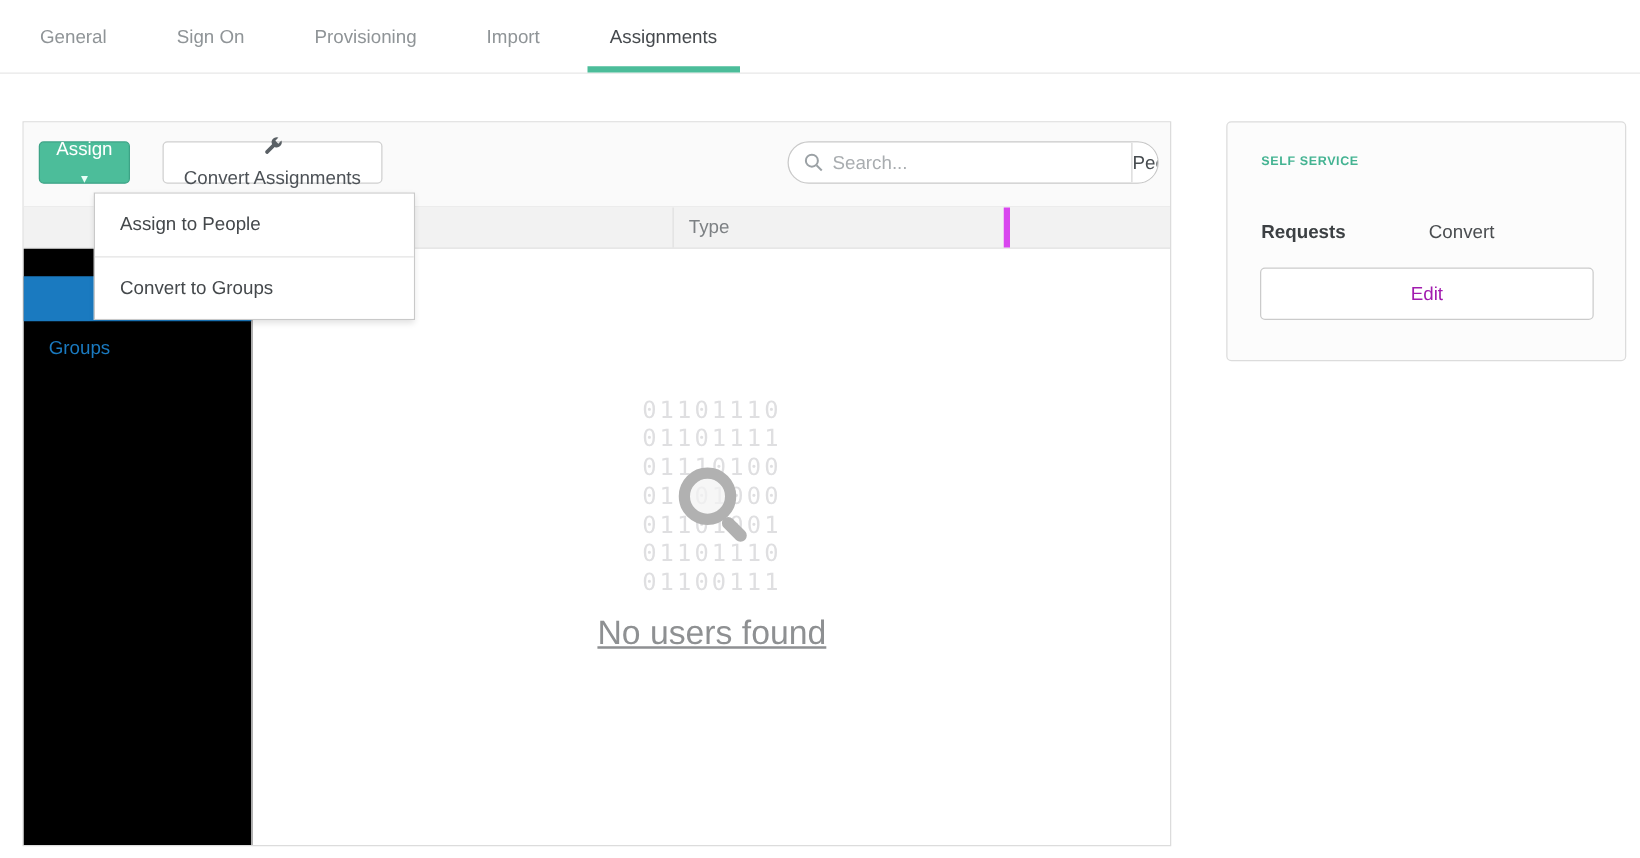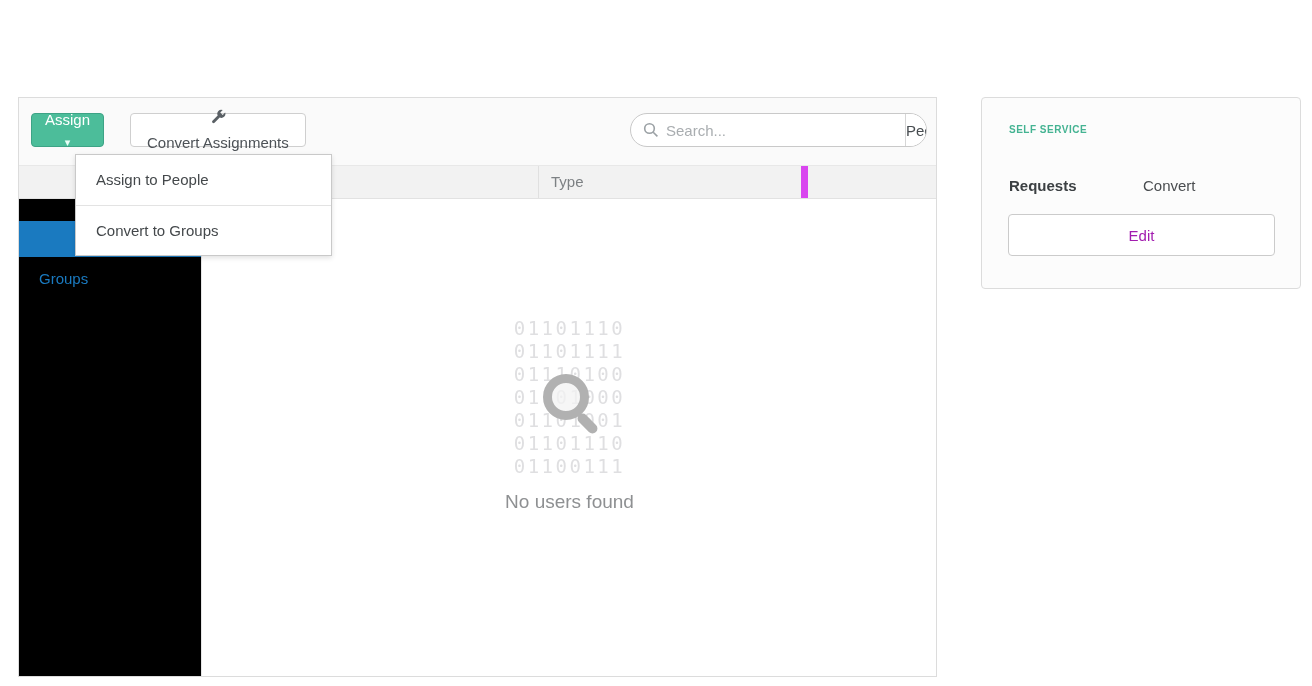--- a/index.html
+++ b/index.html
@@ -40,21 +40,21 @@
   .search-seg input::placeholder { color:#a9adb0; }
   .scope-seg { width:84px; display:flex; align-items:center; justify-content:center;
                gap:7px; border-left:1px solid #d6d6d6; font-size:15px; color:#474c50;
                background:#fff; cursor:pointer; }
   .scope-seg .caret { font-size:10px; color:#8a8f93; }
 
   .table-header { position:absolute; left:0; top:68px; width:100%; height:33px;
                   background:#f2f2f2; border-bottom:1px solid #e2e2e2; display:flex; }
   .th { font-size:15px; color:#7d8184; line-height:32px; padding-left:12px; }
   .th.c1 { width:519px; }
-  .th.c2 { width:270px; border-left:1px solid #e0e0e0; border-right:7px solid #d946ef; }
+  .th.c2 { width:270px; border-left:1px solid #e0e0e0; border-right:5px solid #d946ef; }
   .th.c3 { flex:1; }
 
   .side-nav { position:absolute; left:0; top:101px; bottom:0; width:183px;
               background:#000000; border-right:1px solid #e6e6e6; }
   .side-item { height:36px; line-height:36px; padding-left:20px; font-size:15px;
                color:#1a7ac0; cursor:pointer; }
   .side-item.selected { margin-top:22px; background:#1a7ac0; color:#fff; }
   .side-item.groups { height:44px; line-height:44px; }
 
   .empty-state { position:absolute; left:184px; right:0; top:101px; bottom:0;
@@ -64,21 +64,21 @@
                 line-height:23px; letter-spacing:2.5px; color:#dfdfe1;
                 user-select:none; }
   .magnifier { position:absolute; left:50%; top:175px; margin-left:-27px;
                width:46px; height:46px; }
   .mag-ring { position:absolute; left:0; top:0; width:46px; height:46px;
               border:9px solid #b1b1b1; border-radius:50%;
               background:rgba(243,243,243,0.75); }
   .mag-handle { position:absolute; left:36px; top:36px; width:24px; height:10px;
                 background:#b1b1b1; border-radius:5px; transform:rotate(45deg);
                 transform-origin:0 50%; }
-  .empty-msg { margin-top:13px; font-size:19px; color:#8e9092; }
+  .empty-msg { margin-top:13px; font-size:27px; color:#8e9092;text-decoration:underline; }
 
   .assign-menu { position:absolute; left:12px; top:56px; width:257px; z-index:30;
                  background:#fff; border:1px solid #c9c9c9;
                  box-shadow:0 2px 5px rgba(0,0,0,0.12);margin-left:44px; }
   .menu-item { height:50px; line-height:50px; padding-left:20px; font-size:15px;
                color:#44484b; cursor:pointer; background:#fff; }
   .menu-item + .menu-item { border-top:1px solid #e3e3e3; }
 
   
   .side-panel { position:absolute; left:981px; top:97px; width:320px; height:192px;
@@ -93,20 +93,27 @@
               font-size:15px; color:#a21caf; display:flex; align-items:center;
               justify-content:center; cursor:pointer; }
 
   svg { display:block; }
 </style>
 </head>
 <body>
 
 <div class="page">
 
+  <div class="tabbar">
+    <div class="tab">General</div>
+    <div class="tab">Sign On</div>
+    <div class="tab">Provisioning</div>
+    <div class="tab">Import</div>
+    <div class="tab active">Assignments</div>
+  </div>
 
   <div class="main-panel">
 
     <div class="toolbar">
       <button class="btn assign-btn">
         <span>Assign</span>
         <span class="caret">▾</span>
       </button>
 
       <button class="btn convert-btn">

